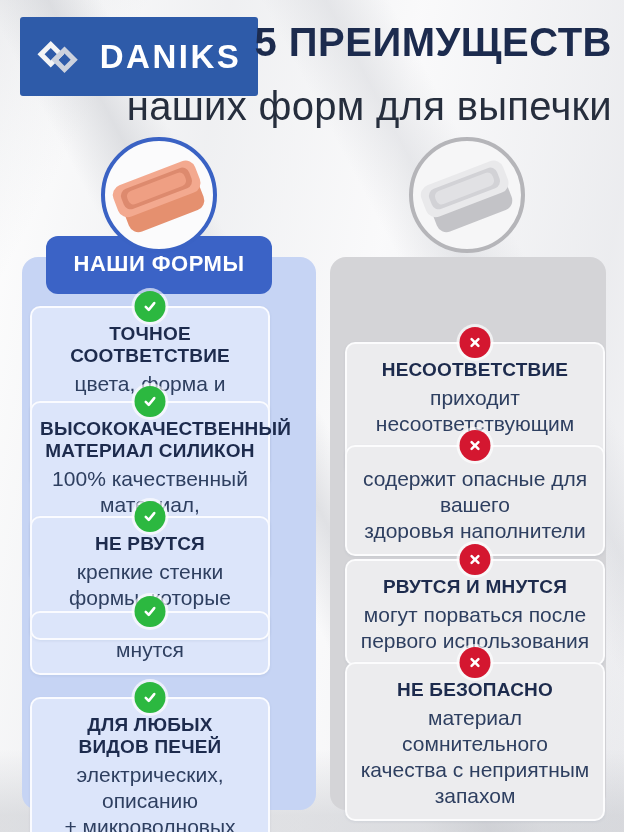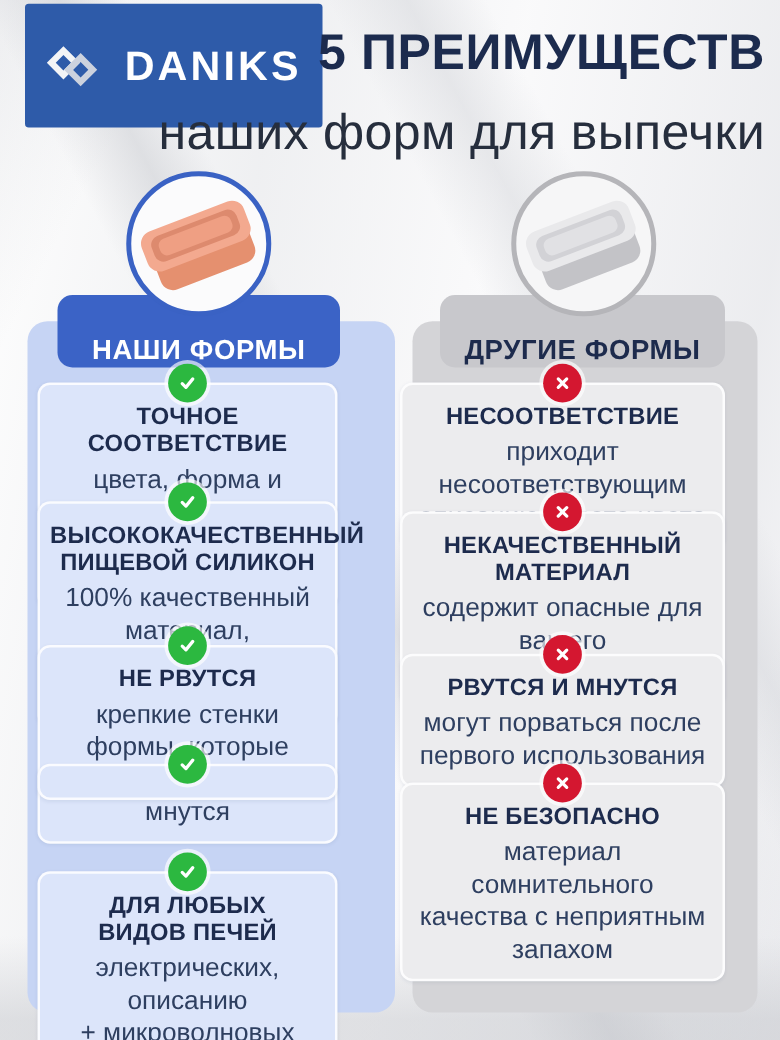--- a/index.html
+++ b/index.html
@@ -25,62 +25,62 @@
       linear-gradient(118deg, rgba(211,213,218,.4) 0%, transparent 14%, transparent 84%, rgba(212,214,219,.4) 100%),
       linear-gradient(100deg, rgba(255,255,255,.95), rgba(238,239,241,.75) 30%, rgba(250,250,251,.95) 55%, rgba(233,234,237,.7) 85%, rgba(246,246,248,.95)),
       #f2f2f4;
   }
   .page::after{
     content:"";position:absolute;inset:0;pointer-events:none;
     background:linear-gradient(to bottom, transparent 90%, rgba(198,200,205,.5) 98%);
   }
   
   .logo{
-    position:absolute;left:20px;top:3px;width:238px;height:99px;z-index:4;
+    position:absolute;left:20px;top:17px;width:238px;height:79px;z-index:4;
     background:var(--logo-bg);border-radius:3px;
     display:flex;align-items:center;justify-content:center;gap:19px;
   }
   .brand-name{color:#fff;font-size:33px;font-weight:bold;letter-spacing:2.5px;}
   .headline{
     position:absolute;top:20px;right:12px;z-index:4;
     font-size:40px;font-weight:bold;color:var(--headline-navy);letter-spacing:.5px;
   }
   .subheadline{
     position:absolute;top:84px;right:12px;z-index:4;
     font-size:40px;font-weight:normal;color:#262e3d;letter-spacing:.3px;
   }
   
   .column{position:absolute;top:257px;height:553px;border-radius:16px;z-index:1;}
   .col-ours{left:22px;width:294px;background:var(--ours-col-bg);}
   .col-others{left:330px;width:276px;background:var(--others-col-bg);}
   
   .pill{
     position:absolute;top:236px;height:58px;border-radius:12px;z-index:2;
     display:flex;align-items:flex-end;justify-content:center;
-    font-size:22px;font-weight:bold;letter-spacing:.5px;padding-bottom:1px;
+    font-size:22px;font-weight:bold;letter-spacing:.5px;padding-bottom:17px;
   }
   .pill-ours{left:46px;width:226px;background:var(--ours-header-bg);color:#ffffff;}
   .pill-others{left:352px;width:228px;background:var(--others-header-bg);color:var(--title-text);}
   
   .photo-circle{
     position:absolute;top:137px;width:116px;height:116px;border-radius:50%;z-index:3;
     overflow:hidden;display:flex;align-items:center;justify-content:center;
   }
   .photo-ours{left:101px;border:4px solid #3a62c4;background:#fbfbfc;}
   .photo-others{left:409px;border:4px solid #b5b5b9;background:#f6f6f7;}
   .photo-circle svg{width:112px;height:112px}
   
   .card{
     position:absolute;z-index:2;border-radius:10px;
     border:2px solid rgba(255,255,255,.85);
     padding:15px 8px 10px;text-align:center;
     box-shadow:0 1px 3px rgba(40,60,100,.08);
   }
   .card-ours{left:30px;width:240px;background:var(--ours-card-bg);}
-  .card-others{left:320px;width:260px;background:var(--others-card-bg);}
+  .card-others{left:345px;width:260px;background:var(--others-card-bg);margin-top:36px;}
   .badge{
     position:absolute;top:-17px;left:50%;transform:translateX(-50%);
     width:31px;height:31px;border-radius:50%;
     display:flex;align-items:center;justify-content:center;
     box-shadow:0 0 0 3px rgba(255,255,255,.65);
   }
   .badge-check{background:var(--check-green);}
   .badge-cross{background:var(--cross-red);}
   .badge svg{width:17px;height:17px}
   .card-title{
@@ -127,41 +127,40 @@
         <rect x="19" y="39" width="78" height="23" rx="8" fill="#d2d2d6"></rect>
         <rect x="25" y="43" width="66" height="15" rx="6" fill="#e1e1e4"></rect>
       </g>
     </svg>
   </div>
 
   <div class="column col-ours"></div>
   <div class="column col-others"></div>
 
   <div class="pill pill-ours">НАШИ ФОРМЫ</div>
-  <div class="pill pill-others">ДРУГИЕ ФОРМЫ</div>
 
   <div class="card card-ours" style="top:306px">
     <div class="badge badge-check">
       <svg viewBox="0 0 20 20">
           <path d="M5 10.5l3.5 3.5L15 6" fill="none" stroke="#fff" stroke-width="3" stroke-linecap="round" stroke-linejoin="round"></path>
         </svg>
     </div>
     <div class="card-title">ТОЧНОЕ СООТВЕТСТВИЕ</div>
     <div class="card-body">цвета, форма и размер
 соответствуют описанию и фото</div>
   </div>
 
   <div class="card card-ours" style="top:401px">
     <div class="badge badge-check">
       <svg viewBox="0 0 20 20">
           <path d="M5 10.5l3.5 3.5L15 6" fill="none" stroke="#fff" stroke-width="3" stroke-linecap="round" stroke-linejoin="round"></path>
         </svg>
     </div>
     <div class="card-title">ВЫСОКОКАЧЕСТВЕННЫЙ
-ПИЩЕВОЙ СИЛИКОН</div>
+МАТЕРИАЛ СИЛИКОН</div>
     <div class="card-body">100% качественный материал,
 отвечающий стандартам качества</div>
   </div>
 
   <div class="card card-ours" style="top:516px">
     <div class="badge badge-check">
       <svg viewBox="0 0 20 20">
           <path d="M5 10.5l3.5 3.5L15 6" fill="none" stroke="#fff" stroke-width="3" stroke-linecap="round" stroke-linejoin="round"></path>
         </svg>
     </div>
@@ -200,22 +199,20 @@
     <div class="card-body">приходит несоответствующим
 описанию и фото цвета</div>
   </div>
 
   <div class="card card-others" style="top:409px">
     <div class="badge badge-cross">
       <svg viewBox="0 0 20 20">
           <path d="M6 6l8 8M14 6l-8 8" fill="none" stroke="#fff" stroke-width="3" stroke-linecap="round"></path>
         </svg>
     </div>
-    <div class="card-title">НЕКАЧЕСТВЕННЫЙ
-МАТЕРИАЛ</div>
     <div class="card-body">содержит опасные для вашего
 здоровья наполнители</div>
   </div>
 
   <div class="card card-others" style="top:523px">
     <div class="badge badge-cross">
       <svg viewBox="0 0 20 20">
           <path d="M6 6l8 8M14 6l-8 8" fill="none" stroke="#fff" stroke-width="3" stroke-linecap="round"></path>
         </svg>
     </div>

